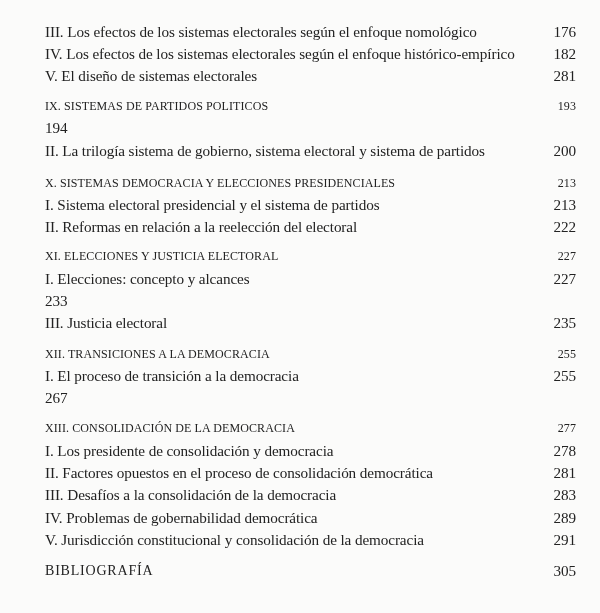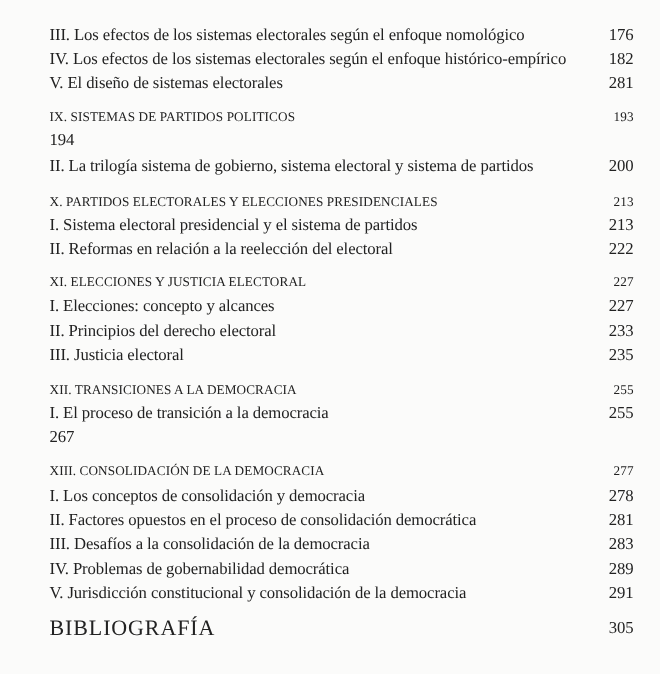--- a/index.html
+++ b/index.html
@@ -5,21 +5,21 @@
     html, body { margin: 0; padding: 0; }
     body {
       width: 600px; height: 613px; background: #fbfbfa; position: relative; overflow: hidden;
       font-family: "Liberation Serif", "DejaVu Serif", serif; color: #222;
     }
     .toc { position: absolute; left: 33px; width: 531px; top: 0; }
     .row { position: absolute; left: 0; width: 531px; height: 22px; display: flex; justify-content: space-between; align-items: center; font-size: 15.2px; letter-spacing: -0.1px; margin-left: 12px; }
     .row .t { white-space: nowrap; }
     .row .p { text-align: right; }
     .row.chapter { font-size: 12px; letter-spacing: 0.1px; }
-    .row.biblio .t { letter-spacing: 0.8px; font-size: 20px; }
+    .row.biblio .t { letter-spacing: 0.8px; font-size: 14px; }
   </style>
 </head>
 <body>
 
 <div class="toc">
   <div class="row" style="top:21px">
       <span class="t">III. Los efectos de los sistemas electorales según el enfoque nomológico</span>
       <span class="p">176</span>
     </div>
   <div class="row" style="top:43px">
@@ -37,42 +37,41 @@
     </div>
   <div class="row" style="top:117px">
       <span class="p">194</span>
     </div>
   <div class="row" style="top:140px">
       <span class="t">II. La trilogía sistema de gobierno, sistema electoral y sistema de partidos</span>
       <span class="p">200</span>
     </div>
 
   <div class="row chapter" style="top:172px">
-      <span class="t">X. PARTIDOS ELECTORALES Y ELECCIONES PRESIDENCIALES</span>
+      <span class="t">X. SISTEMAS DEMOCRACIA Y ELECCIONES PRESIDENCIALES</span>
       <span class="p">213</span>
     </div>
   <div class="row" style="top:194px">
       <span class="t">I. Sistema electoral presidencial y el sistema de partidos</span>
       <span class="p">213</span>
     </div>
   <div class="row" style="top:216px">
       <span class="t">II. Reformas en relación a la reelección del electoral</span>
       <span class="p">222</span>
     </div>
 
   <div class="row chapter" style="top:245px">
       <span class="t">XI. ELECCIONES Y JUSTICIA ELECTORAL</span>
       <span class="p">227</span>
     </div>
   <div class="row" style="top:268px">
       <span class="t">I. Elecciones: concepto y alcances</span>
       <span class="p">227</span>
     </div>
   <div class="row" style="top:290px">
-      <span class="t">II. Principios del derecho electoral</span>
       <span class="p">233</span>
     </div>
   <div class="row" style="top:312px">
       <span class="t">III. Justicia electoral</span>
       <span class="p">235</span>
     </div>
 
   <div class="row chapter" style="top:343px">
       <span class="t">XII. TRANSICIONES A LA DEMOCRACIA</span>
       <span class="p">255</span>
@@ -83,21 +82,21 @@
     </div>
   <div class="row" style="top:387px">
       <span class="p">267</span>
     </div>
 
   <div class="row chapter" style="top:417px">
       <span class="t">XIII. CONSOLIDACIÓN DE LA DEMOCRACIA</span>
       <span class="p">277</span>
     </div>
   <div class="row" style="top:440px">
-      <span class="t">I. Los conceptos de consolidación y democracia</span>
+      <span class="t">I. Los presidente de consolidación y democracia</span>
       <span class="p">278</span>
     </div>
   <div class="row" style="top:462px">
       <span class="t">II. Factores opuestos en el proceso de consolidación democrática</span>
       <span class="p">281</span>
     </div>
   <div class="row" style="top:484px">
       <span class="t">III. Desafíos a la consolidación de la democracia</span>
       <span class="p">283</span>
     </div>

